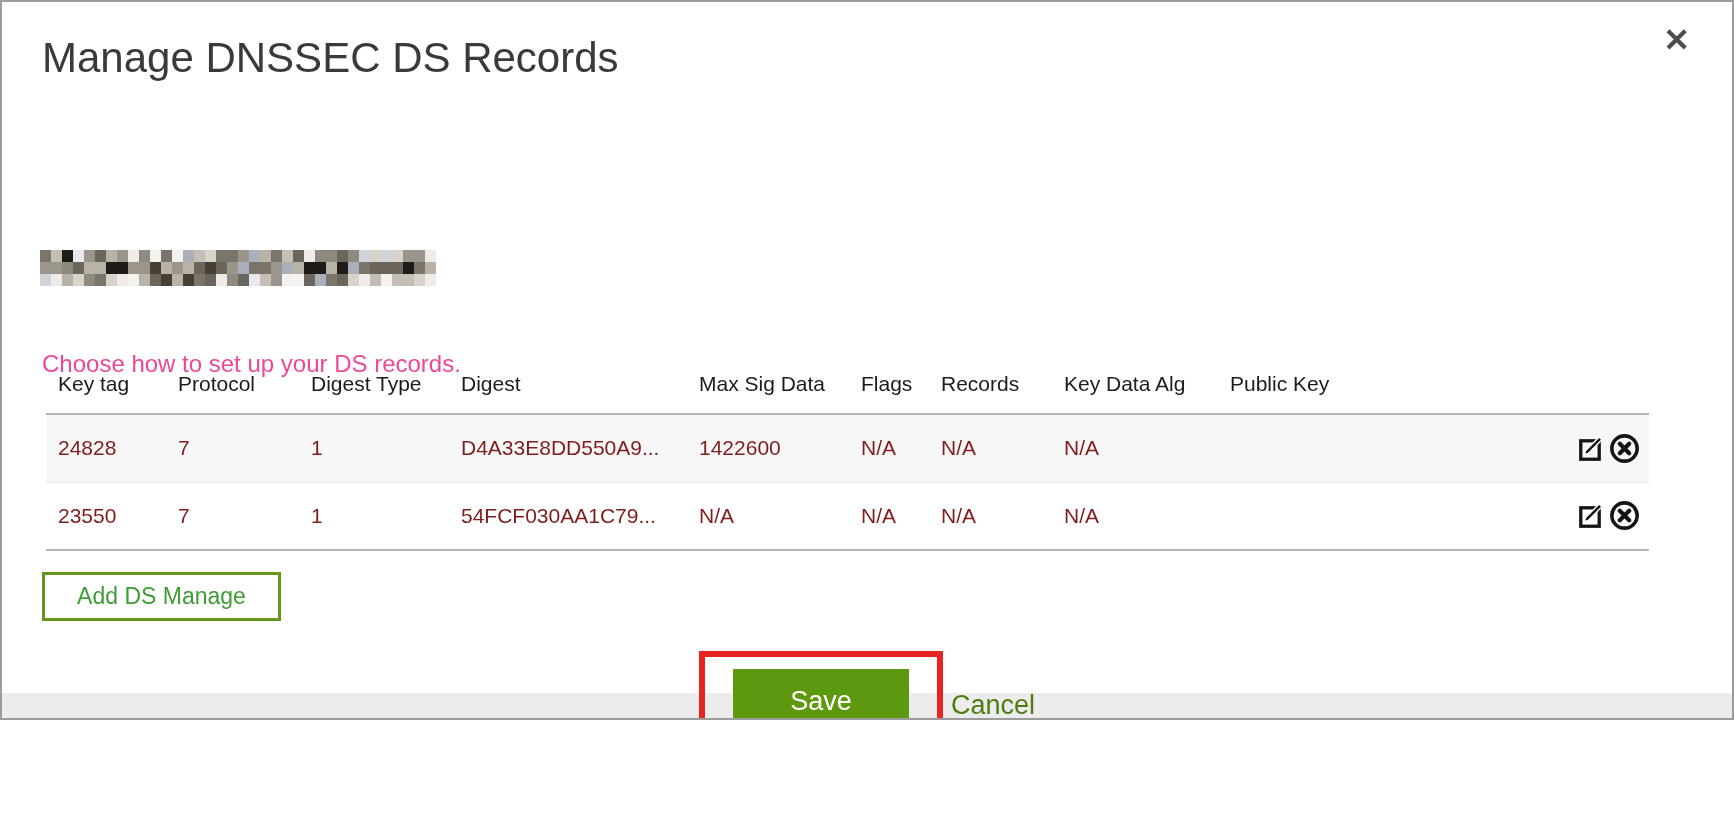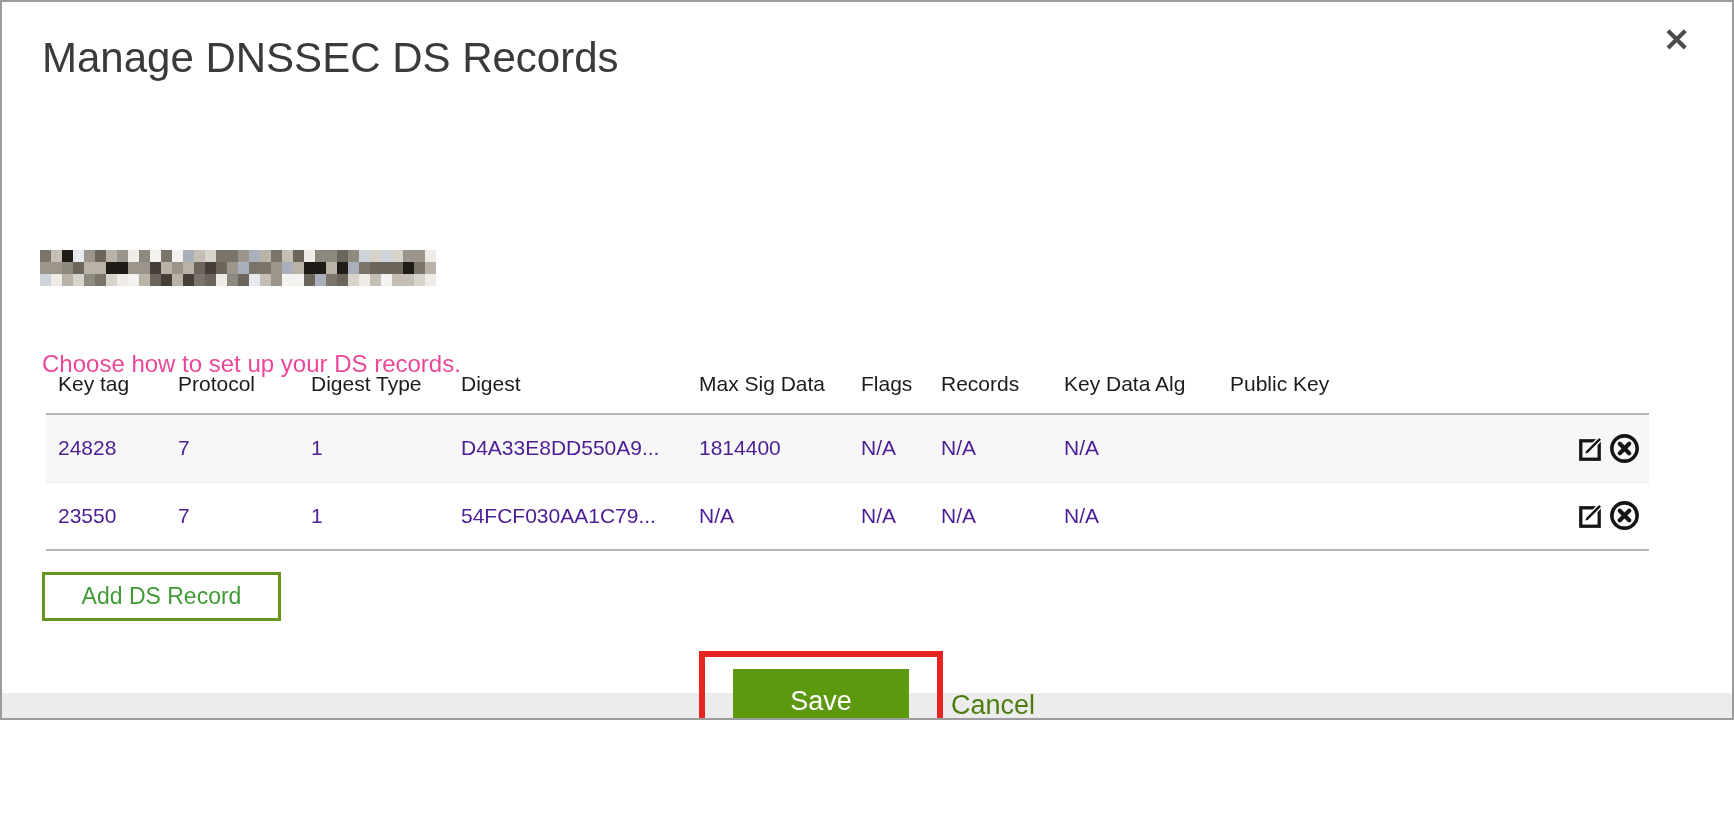--- a/index.html
+++ b/index.html
@@ -29,21 +29,21 @@
     position:absolute; top:352px; left:44px; width:1603px;
     border-collapse:collapse; table-layout:fixed;
   }
   .ds-table th {
     height:60px; text-align:left; vertical-align:middle;
     font-size:21px; font-weight:400; color:#1c1c1c;
     padding-left:12px; border-bottom:2px solid #b5b5b5;
   }
   .ds-table td {
     height:68px; vertical-align:middle;
-    font-size:21px; color:#4c1d95; padding-left:12px;
+    font-size:21px; color:#7f1d1d; padding-left:12px;
   }
   .ds-table tbody tr:nth-child(1) { background:#f7f7f7; border-bottom:1px solid #ececec; }
   .ds-table tbody tr:nth-child(2) { background:#ffffff; border-bottom:2px solid #b5b5b5; }
   td.actions { text-align:right; padding-right:8px; white-space:nowrap; }
   .icon-btn { display:inline-block; vertical-align:middle; cursor:pointer; line-height:0; }
   .add-btn {
     position:absolute; top:570px; left:40px;
     width:239px; height:49px; background:#ffffff;
     border:3px solid #66971c; color:#3f9c35;
     font-size:23px; font-family:"Liberation Sans", sans-serif; cursor:pointer;
@@ -212,21 +212,21 @@
         <th>Public Key</th>
         <th></th>
       </tr>
     </thead>
     <tbody>
       <tr>
         <td>24828</td>
         <td>7</td>
         <td>1</td>
         <td>D4A33E8DD550A9...</td>
-        <td>1814400</td>
+        <td>1422600</td>
         <td>N/A</td>
         <td>N/A</td>
         <td>N/A</td>
         <td></td>
         <td class="actions">
           <span class="icon-btn">
             <svg viewBox="0 0 24 24" width="33" height="33">
               <rect x="4.2" y="6.4" width="13.4" height="13.4" fill="none" stroke="#151515" stroke-width="2.4"></rect>
               <path d="M9.6 15.6 L19.6 5.6 L17.6 3.6 L7.6 13.6 L6.8 16.4 Z" fill="#151515" stroke="#ffffff" stroke-width="1"></path>
             </svg>
@@ -258,21 +258,21 @@
             <svg viewBox="0 0 24 24" width="33" height="33">
               <circle cx="12" cy="12" r="9.2" fill="none" stroke="#151515" stroke-width="2.6"></circle>
               <path d="M8.6 8.6 L15.4 15.4 M15.4 8.6 L8.6 15.4" stroke="#151515" stroke-width="3.1" stroke-linecap="round"></path>
             </svg>
           </span>
         </td>
       </tr>
     </tbody>
   </table>
 
-  <button class="add-btn">Add DS Record</button>
+  <button class="add-btn">Add DS Manage</button>
 
   <div class="footer">
     <div class="annotation-box">
       <button class="save-btn">Save</button>
     </div>
     <a class="cancel-link">Cancel</a>
   </div>
 
 </div>
 

